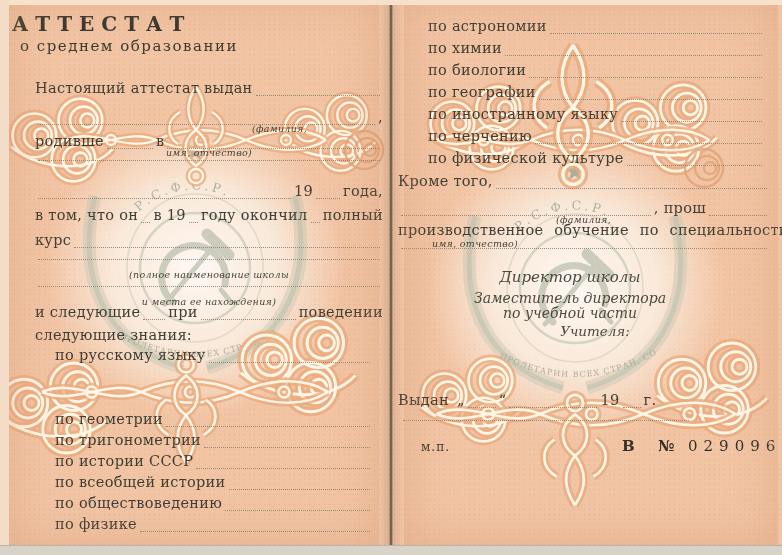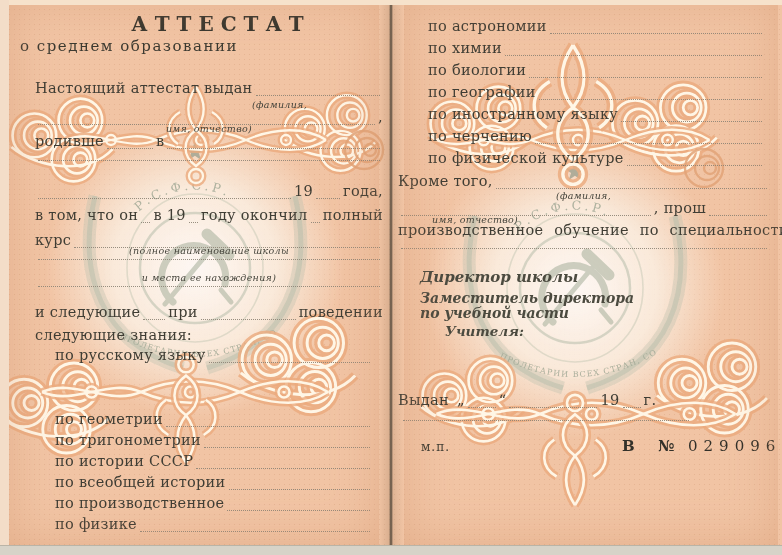--- a/index.html
+++ b/index.html
@@ -30,25 +30,25 @@
   .curl{stroke:#e2a478;stroke-width:2.4;fill:none;opacity:.85;}
   .wm{opacity:.95;}
   .wmstroke{stroke:#b4bdab;fill:none;}
   .wmtext{fill:#9ea896;font-family:"DejaVu Serif",serif;}
   
   .row{position:absolute;display:flex;align-items:baseline;font-size:14.5px;letter-spacing:.3px;white-space:nowrap;}
   .lp{left:35px;width:348px;}
   .rp{left:398px;width:372px;}
   .ldr{border-bottom:1.6px dotted #8d8476;opacity:.9;align-self:stretch;margin:0 3px;}
   .grow{flex:1 1 auto;}
-  .hint{position:absolute;font-style:italic;font-size:9.5px;color:#46453c;letter-spacing:.3px;}
-  .title{position:absolute;left:36px;width:370px;text-align:center;font-size:20px;font-weight:bold;letter-spacing:7px;color:#38362e;}
+  .hint{position:absolute;font-style:italic;font-size:9.5px;color:#46453c;letter-spacing:.3px;margin-top:24px;}
+  .title{position:absolute;left:12px;width:370px;text-align:left;font-size:20px;font-weight:bold;letter-spacing:7px;color:#38362e;}
   .subtitle{position:absolute;left:20px;width:370px;font-size:15px;letter-spacing:1.5px;color:#3c3a31;}
   .subject{font-size:14.5px;justify-content:center;}
-  .sig{position:absolute;left:420px;width:300px;font-style:italic;font-weight:700;color:#4b4a3f;}
+  .sig{position:absolute;left:420px;width:300px;text-align:center;font-style:italic;font-weight:400;color:#4b4a3f;}
   .small{font-size:12px;letter-spacing:1px;}
   .numrow span{position:absolute;top:0;}
   .digits{letter-spacing:6px;font-size:15px;color:#33312a;}
   .series{font-weight:bold;font-size:15px;color:#33312a;}
 </style>
 </head>
 <body>
 
 <div id="scan">
 
@@ -275,21 +275,21 @@
     </div>
   <div class="row subject" style="left:55px;width:318px;top:453px">
       <span>по истории  СССР</span>
       <span class="ldr grow"></span>
     </div>
   <div class="row subject" style="left:55px;width:318px;top:474px">
       <span>по всеобщей истории</span>
       <span class="ldr grow"></span>
     </div>
   <div class="row subject" style="left:55px;width:318px;top:495px">
-      <span>по производственное</span>
+      <span>по обществоведению</span>
       <span class="ldr grow"></span>
     </div>
   <div class="row subject" style="left:55px;width:318px;top:516px">
       <span>по физике</span>
       <span class="ldr grow"></span>
     </div>
 
   <div class="row subject" style="left:428px;width:337px;top:18px">
       <span>по астрономии</span>
       <span class="ldr grow"></span>

